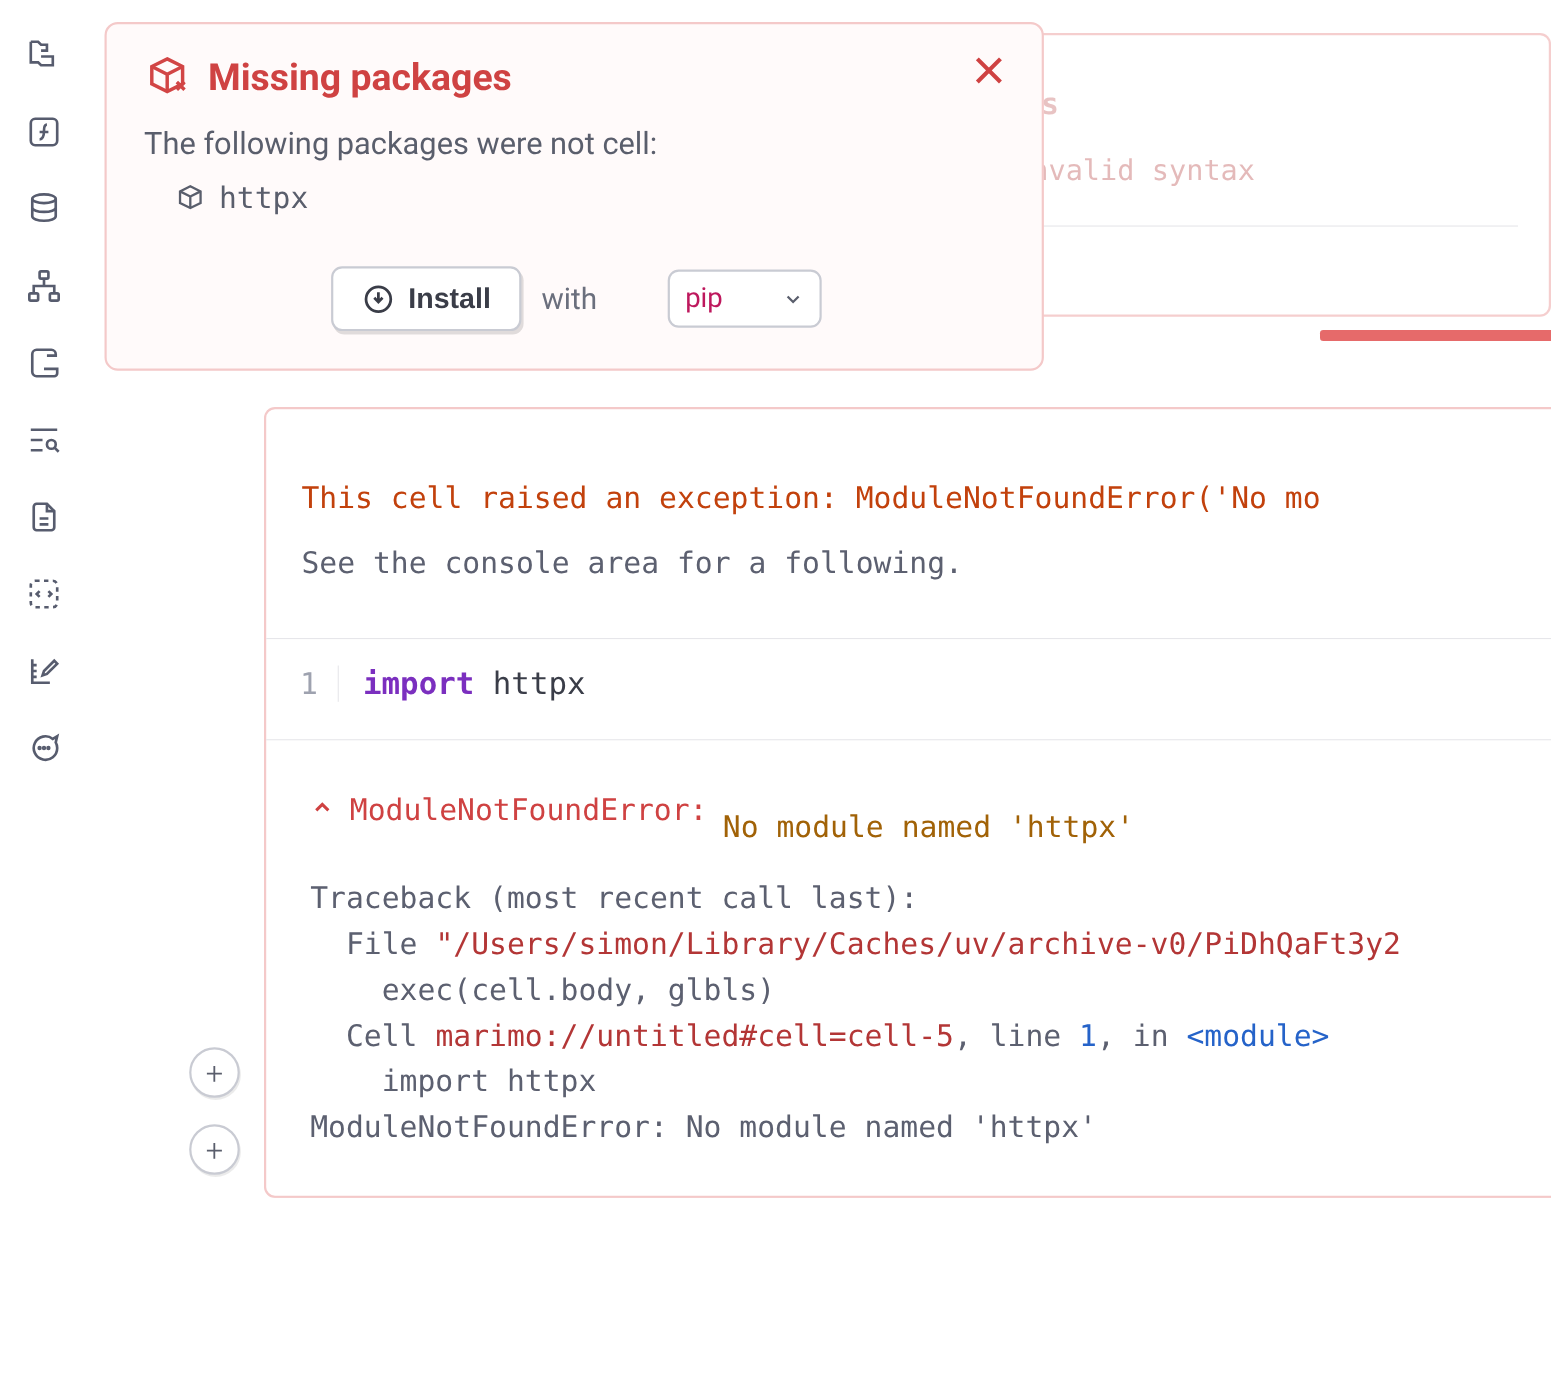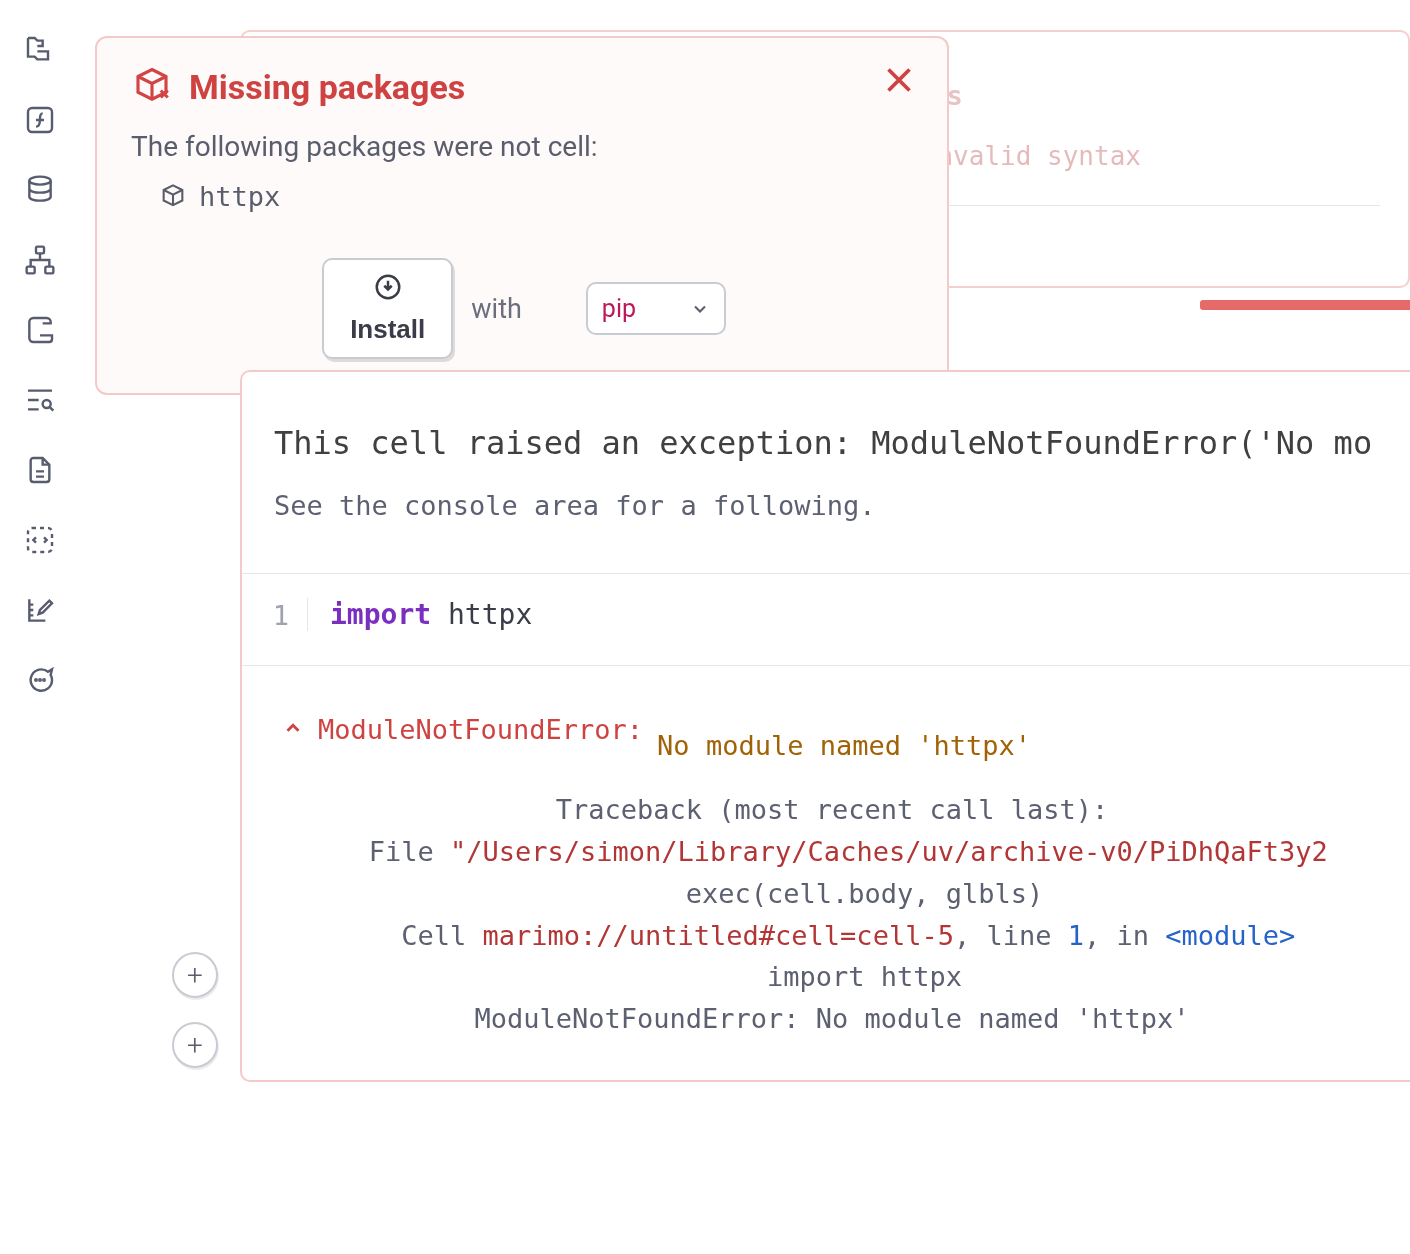--- a/index.html
+++ b/index.html
@@ -70,21 +70,21 @@
     position: absolute;
     right: 0; top: 300px;
     width: 210px; height: 10px;
     background: #e66a6a;
     border-radius: 3px 0 0 3px;
   }
 
   
   .dialog {
     position: absolute;
-    left: 95px; top: 36px;
+    left: 95px; top: 20px;
     width: 854px;
     background: #fffafa;
     border: 2px solid #f4c9c9;
     border-radius: 12px;
     padding: 28px 30px 34px 34px;
   }
   .dialog-header {
     display: flex; align-items: center; gap: 16px;
     position: relative;
   }
@@ -126,21 +126,20 @@
   .install-btn {
     display: flex; align-items: center; gap: 12px;
     padding: 12px 26px;
     border: 2px solid #c9cbd3;
     border-radius: 10px;
     background: #fff;
     font-size: 26px; font-weight: 700;
     color: #3a3d48;
     cursor: pointer;
     box-shadow: 2px 3px 0 rgba(0,0,0,.12);
-    flex-direction: column;
   }
   .install-btn svg { width: 30px; height: 30px; stroke: #3a3d48; stroke-width: 2; fill: none; }
   .with-label { font-size: 27px; color: #6b6f7d; text-align: center; }
   .pip-select {
     display: flex; align-items: center; justify-content: space-between;
     width: 140px;
     padding: 10px 14px;
     border: 2px solid #c9cbd3;
     border-radius: 10px;
     background: #fff;
@@ -165,23 +164,23 @@
     padding: 40px 28px 10px 32px;
   }
   .cell2-errname {
     font-family: "SF Mono", Menlo, Monaco, Consolas, monospace;
     font-weight: 700;
     font-size: 27px;
     color: #cf4242;
   }
   .cell2-msg {
     font-family: "SF Mono", Menlo, Monaco, Consolas, monospace;
-    font-size: 32px;
-    color: #404040;
-    margin-top: 12px;
+    font-size: 27px;
+    color: #c2410c;
+    margin-top: 26px;
     white-space: nowrap; overflow: hidden;
   }
   .cell2-see {
     font-family: "SF Mono", Menlo, Monaco, Consolas, monospace;
     font-size: 27px;
     color: #5c6070;
     margin-top: 28px;
     margin-bottom: 42px;
   }
   .cell2-code {
@@ -224,21 +223,20 @@
     font-size: 28px; font-weight: 300;
     cursor: pointer;
     box-shadow: 1px 2px 0 rgba(0,0,0,.08);
   }
 
   .cell2-trace {
     padding: 32px 28px 40px 40px;
     font-family: "SF Mono", Menlo, Monaco, Consolas, monospace;
     font-size: 27px;
     color: #5c6070;
-    text-align: center;
   }
   .trace-head { display: flex; align-items: center; gap: 14px; margin-bottom: 28px; cursor: pointer; }
   .trace-head .chev svg { width: 22px; height: 22px; stroke: #cf4242; stroke-width: 3; fill: none; }
   .trace-head .errtype { color: #cf4242; }
   .trace-head .errmsg { color: #a16207; margin-top: 32px; }
   .trace-body { line-height: 1.55; white-space: pre; overflow: hidden; }
   .path { color: #b33636; }
   .num { color: #2563c9; }
   .cellmod { color: #2563c9; }
 </style>

